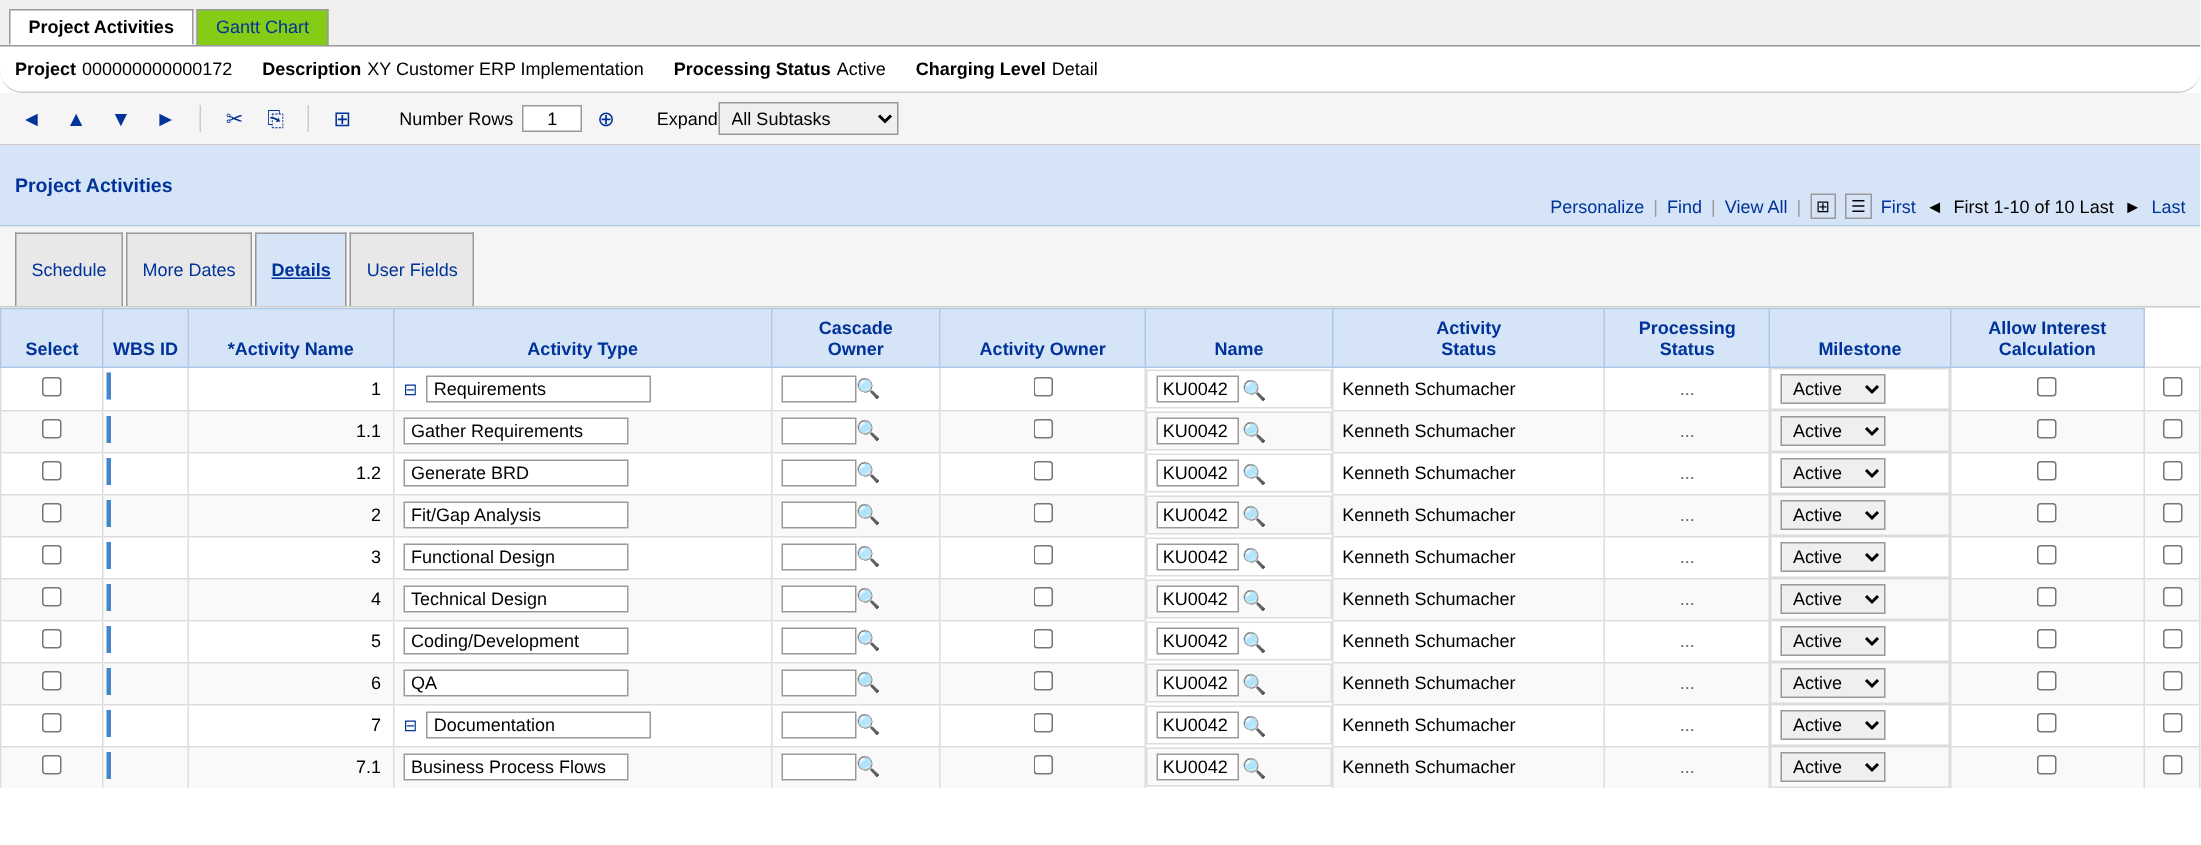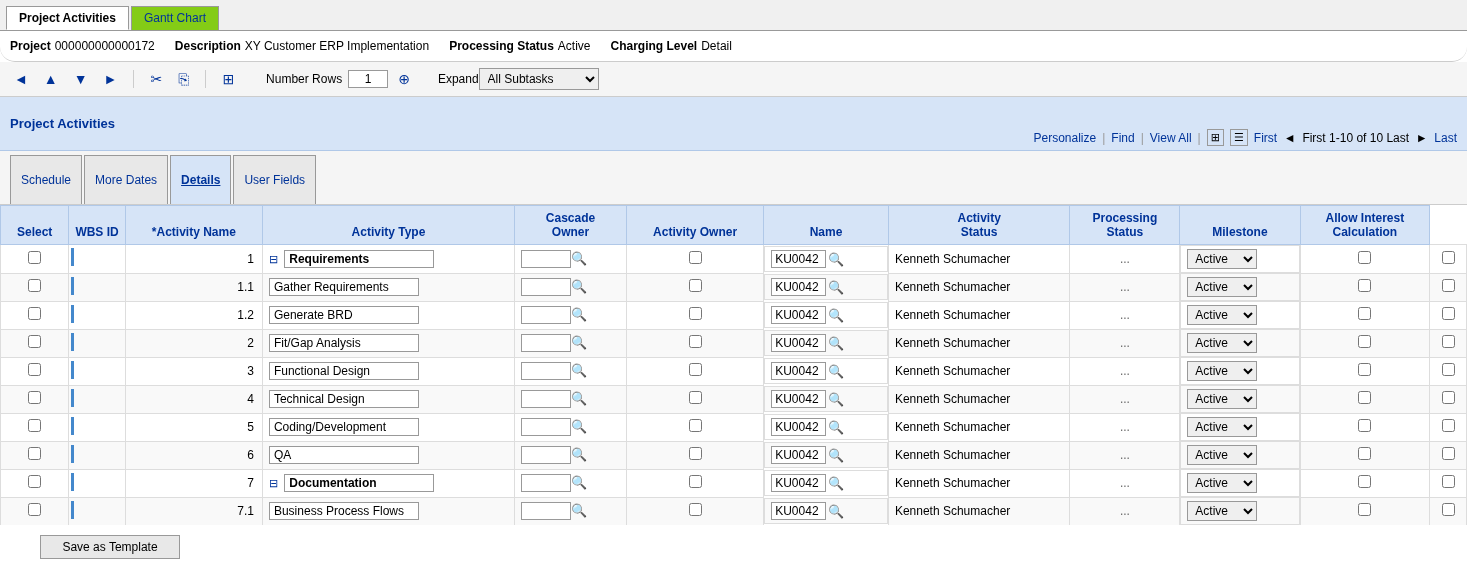--- a/index.html
+++ b/index.html
@@ -70,21 +70,21 @@
     tr:nth-child(odd) td { background: #ffffff; }
 
     .checkbox-cell { text-align: center; }
     .checkbox-cell input[type=checkbox] { cursor: pointer; }
 
     .wbs-id { text-align: right; padding-right: 8px; color: #000; white-space: nowrap; }
     .activity-name-cell { }
     .activity-name-input {
       border: 1px solid #999; padding: 1px 4px; font-size: 12px; width: 150px;
     }
-    .parent-row .activity-name-input { font-weight: bold; }
+    .parent-row .activity-name-input { font-weight: normal; }
     .expand-icon { color: #003399; font-size: 11px; margin-right: 3px; cursor: pointer; }
     .activity-type-input { border: 1px solid #999; padding: 1px 3px; font-size: 12px; width: 50px; }
     .search-icon-btn { background: none; border: none; cursor: pointer; font-size: 13px; color: #003399; }
 
     .cascade-owner-cell { text-align: center; }
     .activity-owner-cell { display: flex; align-items: center; gap: 2px; }
     .owner-input { border: 1px solid #999; padding: 1px 3px; font-size: 12px; width: 55px; }
 
     .name-cell { white-space: nowrap; }
     .status-cell { text-align: center; color: #666; }
@@ -396,14 +396,13 @@
             <select class="processing-select"><option value="Active">Active</option><option value="Inactive">Inactive</option><option value="Closed">Closed</option></select>
           </td>
           <td class="milestone-cell"><input type="checkbox" style=""></td>
           <td class="allow-interest-cell"><input type="checkbox" style=""></td>
         </tr>
       </tbody>
   </table>
 </div>
 
 <div class="bottom-bar">
-  <button class="save-template-btn">Save as Template</button>
 </div>
 
 </body></html>

